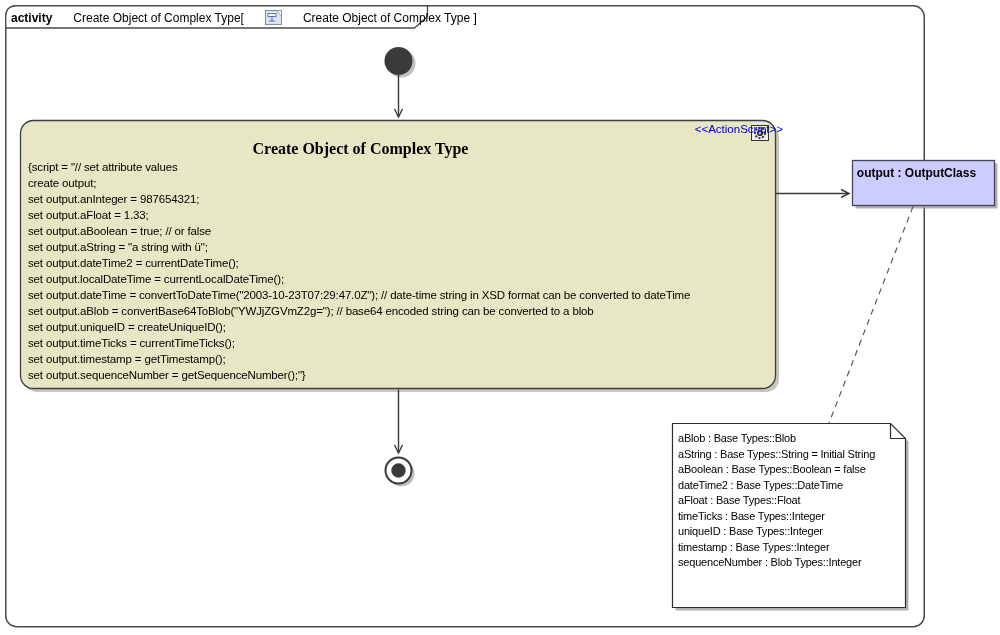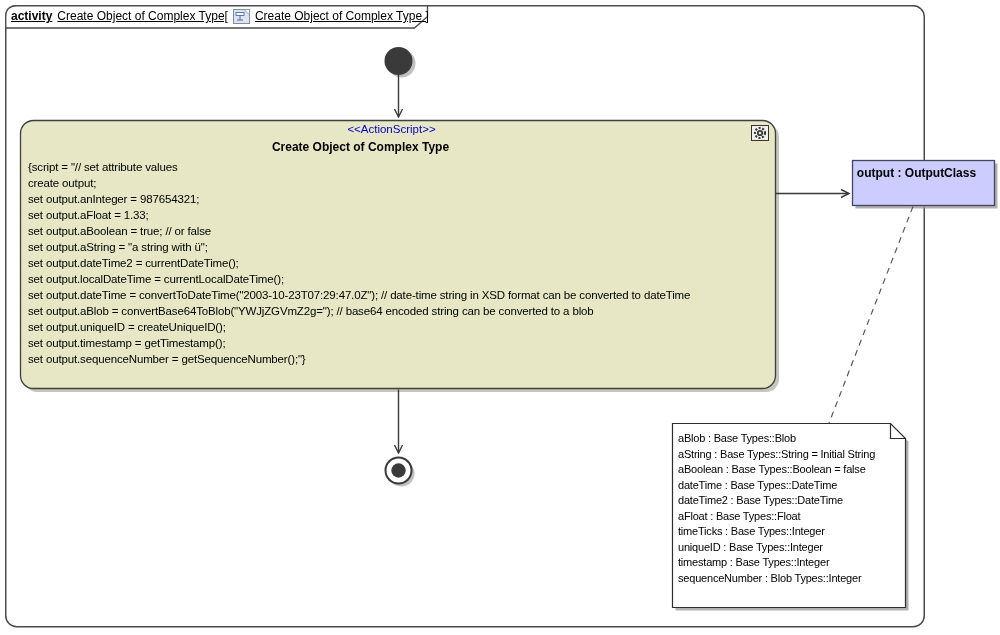--- a/index.html
+++ b/index.html
@@ -17,40 +17,40 @@
     left: 0; top: 0;
     width: 1000px; height: 635px;
   }
   .overlay { position: absolute; }
 
   
   .tab-text {
     left: 11px; top: 9px;
     height: 16px;
     display: flex;
-    align-items: flex-start;
-    gap: 5px;
+    align-items: flex-end;
+    gap: 21px;
     font-size: 12px;
     white-space: pre;
-    text-decoration: underline;
   }
   .tab-text .kw { font-weight: bold; }
 
   
   .stereotype {
-    left: 14px; top: 123px; width: 755px;
-    text-align: center;
+    left: 28px; top: 123px; width: 755px;
+    text-align: right;
     color: #0000cd;
     font-size: 11.5px;
   }
   .action-title {
     left: 20px; top: 140px; width: 681px;
     text-align: center;
     font-weight: bold;
-    font-size: 12px;
+    font-size: 16px;
+    font-family: Liberation Serif, serif;
   }
   .script-block {
     left: 28px; top: 159px; width: 742px;
   }
   .script-line {
     height: 16px;
     line-height: 16px;
     font-size: 11.5px;
     letter-spacing: -0.15px;
     white-space: nowrap;
@@ -147,31 +147,31 @@
     <div class="script-line">create output;</div>
     <div class="script-line">set output.anInteger = 987654321;</div>
     <div class="script-line">set output.aFloat = 1.33;</div>
     <div class="script-line">set output.aBoolean = true; // or false</div>
     <div class="script-line">set output.aString = "a string with ü";</div>
     <div class="script-line">set output.dateTime2 = currentDateTime();</div>
     <div class="script-line">set output.localDateTime = currentLocalDateTime();</div>
     <div class="script-line">set output.dateTime = convertToDateTime("2003-10-23T07:29:47.0Z"); // date-time string in XSD format can be converted to dateTime</div>
     <div class="script-line">set output.aBlob = convertBase64ToBlob("YWJjZGVmZ2g="); // base64 encoded string can be converted to a blob</div>
     <div class="script-line">set output.uniqueID = createUniqueID();</div>
+    <div class="script-line">set output.timeTicks = currentTimeTicks();</div>
     <div class="script-line">set output.timestamp = getTimestamp();</div>
     <div class="script-line">set output.sequenceNumber = getSequenceNumber();"}</div>
   </div>
 
   <div class="overlay output-label">output : OutputClass</div>
 
   <div class="overlay note-block">
     <div class="note-line">aBlob : Base Types::Blob</div>
     <div class="note-line">aString : Base Types::String = Initial String</div>
     <div class="note-line">aBoolean : Base Types::Boolean = false</div>
-    <div class="note-line">dateTime : Base Types::DateTime</div>
     <div class="note-line">dateTime2 : Base Types::DateTime</div>
     <div class="note-line">aFloat : Base Types::Float</div>
     <div class="note-line">timeTicks : Base Types::Integer</div>
     <div class="note-line">uniqueID : Base Types::Integer</div>
     <div class="note-line">timestamp : Base Types::Integer</div>
     <div class="note-line">sequenceNumber : Blob Types::Integer</div>
   </div>
 
 </div>
 

